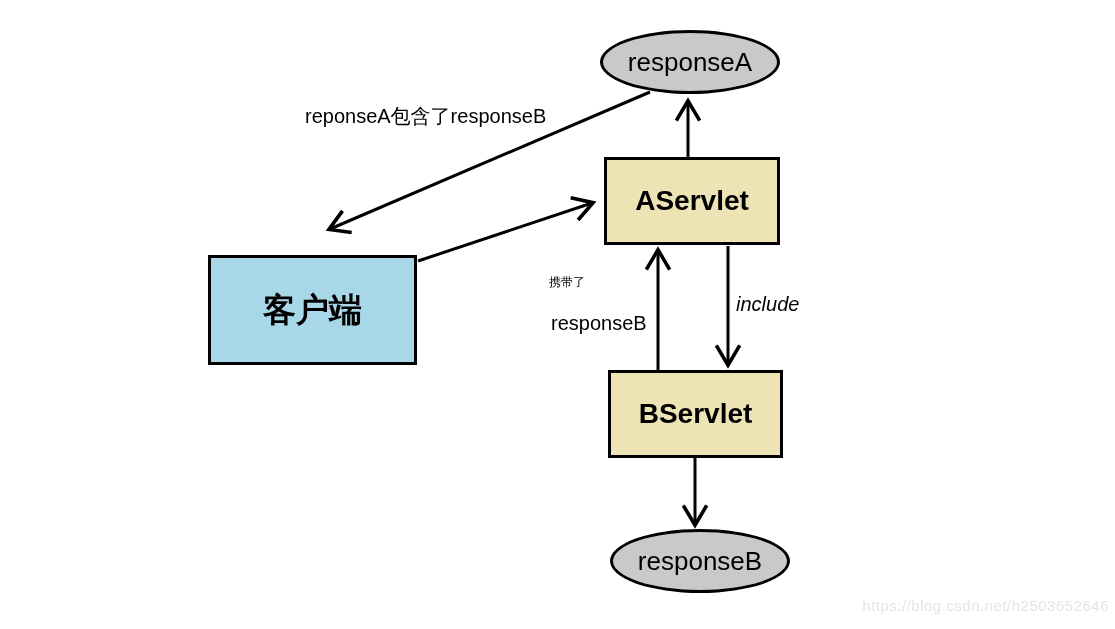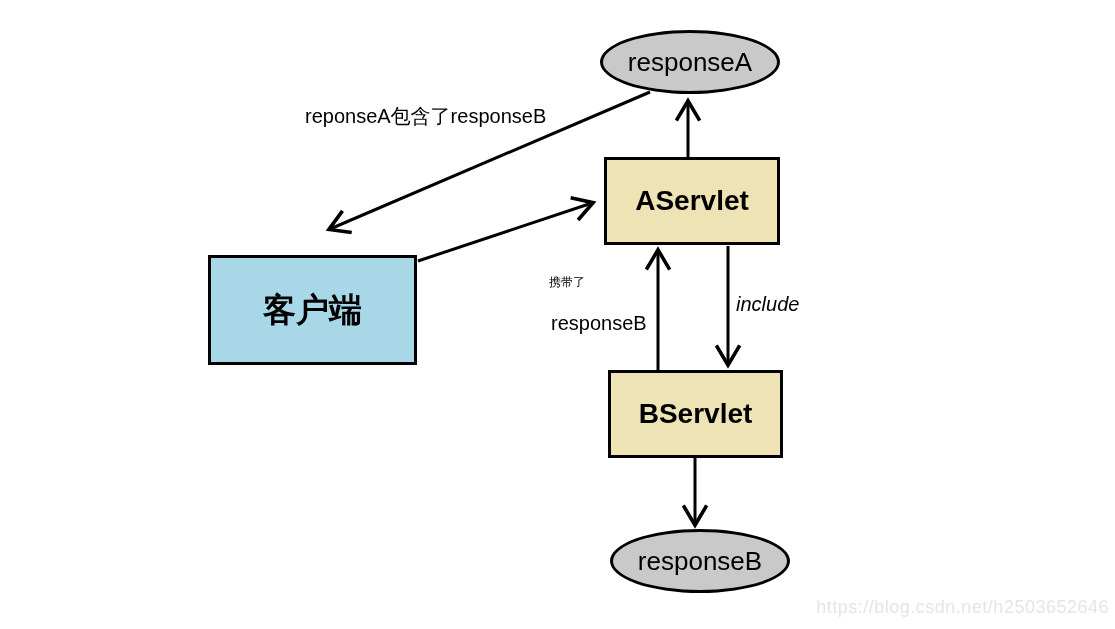--- a/index.html
+++ b/index.html
@@ -71,21 +71,21 @@
   }
   .label-contains { left: 305px; top: 103px; }
   .label-carries-1 { left: 549px; top: 274px; font-size: 12px; }
   .label-carries-2 { left: 551px; top: 312px; }
   .label-include { left: 736px; top: 293px; font-style: italic; }
   .watermark {
     position: absolute;
     right: 4px;
     top: 597px;
     color: #e5e5e5;
-    font-size: 18px;
+    font-size: 15px;
     letter-spacing: 0.5px;
   }
 </style>
 </head>
 <body>
 
 <div class="canvas">
 
   <svg class="arrow-layer" viewBox="0 0 1115 629" xmlns="http://www.w3.org/2000/svg">
     <defs>

